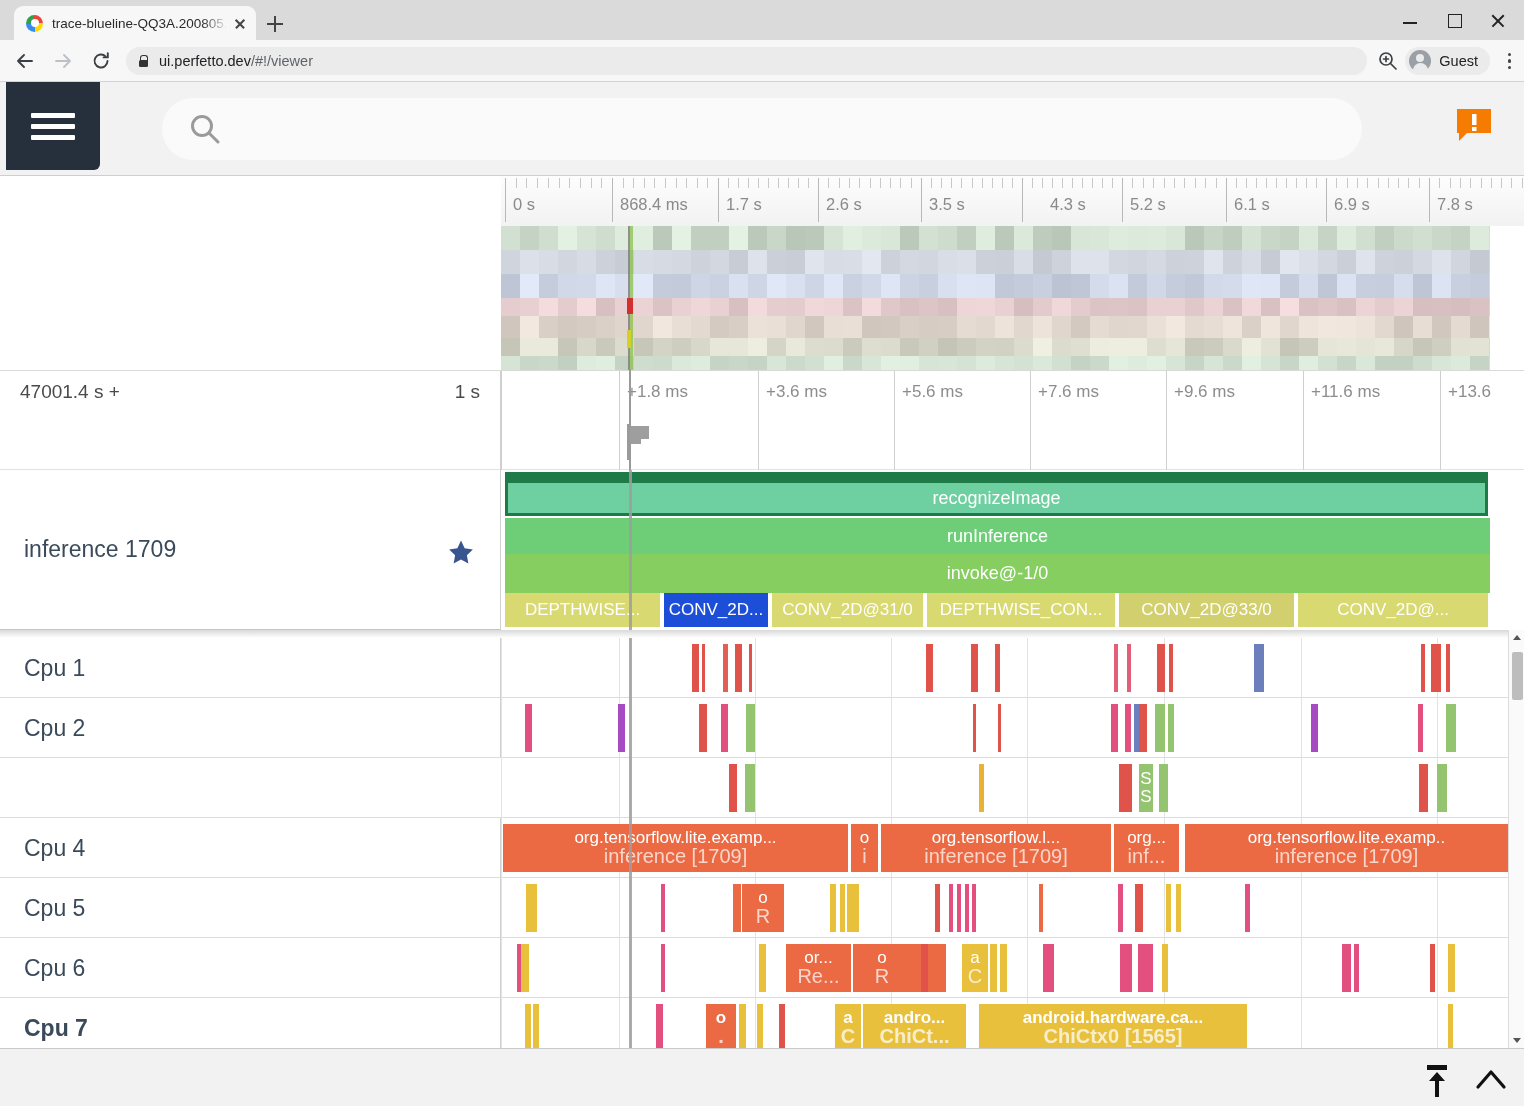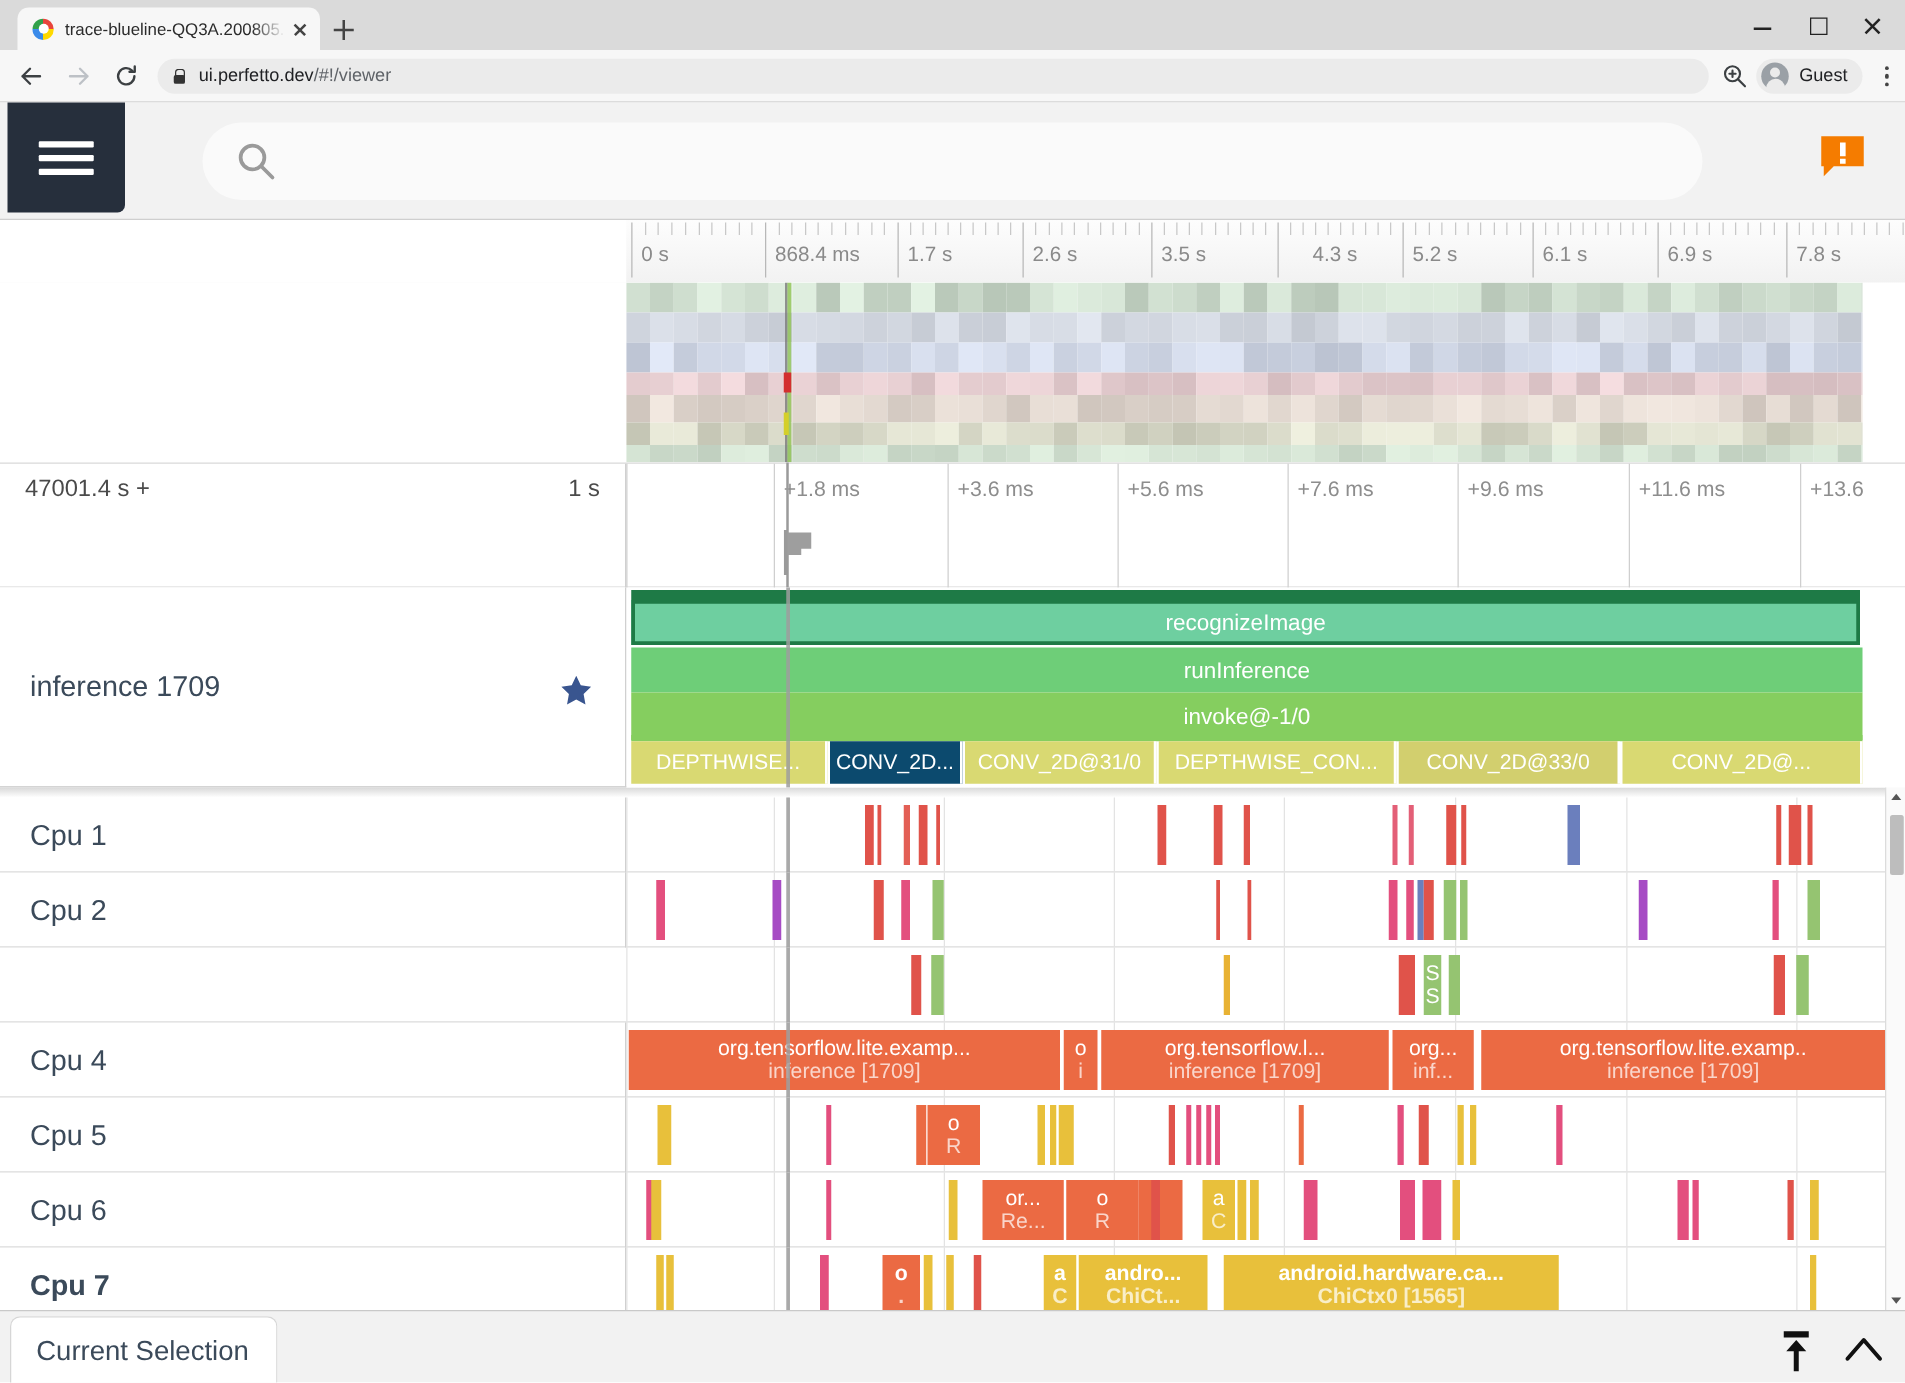--- a/index.html
+++ b/index.html
@@ -181,21 +181,21 @@
   .cpu-shadow { position:absolute; left:0; top:0; width:1508px; height:8px;
     background: linear-gradient(#d9d9d9, rgba(255,255,255,0)); }
   .cpu-row { position: absolute; left: 0; width: 1508px; height: 60px; border-bottom: 1px solid #dcdcdc; }
   .cpu-name-cell { position:absolute; left:0; top:0; width:501px; height:60px;
     border-right:1px solid #d0d0d0; display:flex; align-items:center; }
   .cpu-name { font-size: 23px; color: #3b4a5a; margin-left: 24px; }
   .cpu-canvas { position:absolute; left:501px; top:0; width:1007px; height:60px; }
   .cpu-slice { position: absolute; top: 6px; height: 48px; }
   .cpu-slice.big { display:flex; flex-direction:column; align-items:center; justify-content:center; overflow:hidden; }
   .cpu-slice .ttl { font-size:17px; color:#fff; white-space:nowrap; line-height:1.05; }
-  .cpu-slice .sub { font-size:17px; color:rgba(255,255,255,.72); white-space:nowrap; line-height:1.05; }
+  .cpu-slice .sub { font-size:20px; color:rgba(255,255,255,.72); white-space:nowrap; line-height:1.05; }
   .vgrid { position: absolute; top: 0; width: 1px; height: 100%; background: #e3e3e3; }
 
   
   .vscroll { position:absolute; right:0; top:630px; width:16px; height:418px; background:#fafafa; border-left:1px solid #dcdcdc; }
   .vs-arrow { position:absolute; left:0; width:16px; height:16px; }
   .vs-thumb { position:absolute; left:3px; top:22px; width:11px; height:48px; background:#bdbdbd; border-radius:2px; }
 
   
   .bottom-bar {
     position: absolute; left: 0; bottom: 0; width: 1524px; height: 58px;
@@ -844,21 +844,21 @@
           </div>
           <div class="slice" style="left: 4px; top: 84px; width: 985px; height: 38px; background: rgb(133, 206, 95);">
             <span>invoke@-1/0</span>
           </div>
         </div>
       <div id="leaf-slices">
           <div style="position: absolute; left: 4px; top: 118px; width: 985px; height: 5px; background: rgb(133, 206, 95);"></div>
           <div class="slice leaf" style="left: 4px; top: 123px; width: 157px; height: 34px; background: rgb(217, 217, 114);">
             <span>DEPTHWISE...</span>
           </div>
-          <div class="slice leaf" style="left: 163px; top: 123px; width: 106px; height: 34px; background: #0c4a6e;">
+          <div class="slice leaf" style="left: 163px; top: 123px; width: 106px; height: 34px; background: #1d4ed8;">
             <span>CONV_2D...</span>
           </div>
           <div class="slice leaf" style="left: 271px; top: 123px; width: 153px; height: 34px; background: rgb(217, 217, 114);">
             <span>CONV_2D@31/0</span>
           </div>
           <div class="slice leaf" style="left: 426px; top: 123px; width: 190px; height: 34px; background: rgb(217, 217, 114);">
             <span>DEPTHWISE_CON...</span>
           </div>
           <div class="slice leaf" style="left: 618px; top: 123px; width: 177px; height: 34px; background: rgb(210, 207, 110);">
             <span>CONV_2D@33/0</span>
@@ -1137,23 +1137,20 @@
     </div>
     <div class="vs-thumb"></div>
     <div class="vs-arrow" style="bottom:0">
       <svg width="16" height="16" viewBox="0 0 16 16">
           <path d="M8 11L4 6h8z" fill="#555"></path>
         </svg>
     </div>
   </div>
 
   <div class="bottom-bar">
-    <div class="cur-sel-tab">
-      <span class="cur-sel-label">Current Selection</span>
-    </div>
     <div class="bb-ico" style="right:68px">
       <svg width="38" height="38" viewBox="0 0 38 38">
           <rect x="9" y="4" width="20" height="5" fill="#111"></rect>
           <path d="M19 11l8 9h-6v16h-4V20h-6z" fill="#111"></path>
         </svg>
     </div>
     <div class="bb-ico" style="right:14px">
       <svg width="38" height="38" viewBox="0 0 38 38">
           <path d="M6 26L19 11l13 15" fill="none" stroke="#111" stroke-width="3.2" stroke-linecap="round" stroke-linejoin="round"></path>
         </svg>

